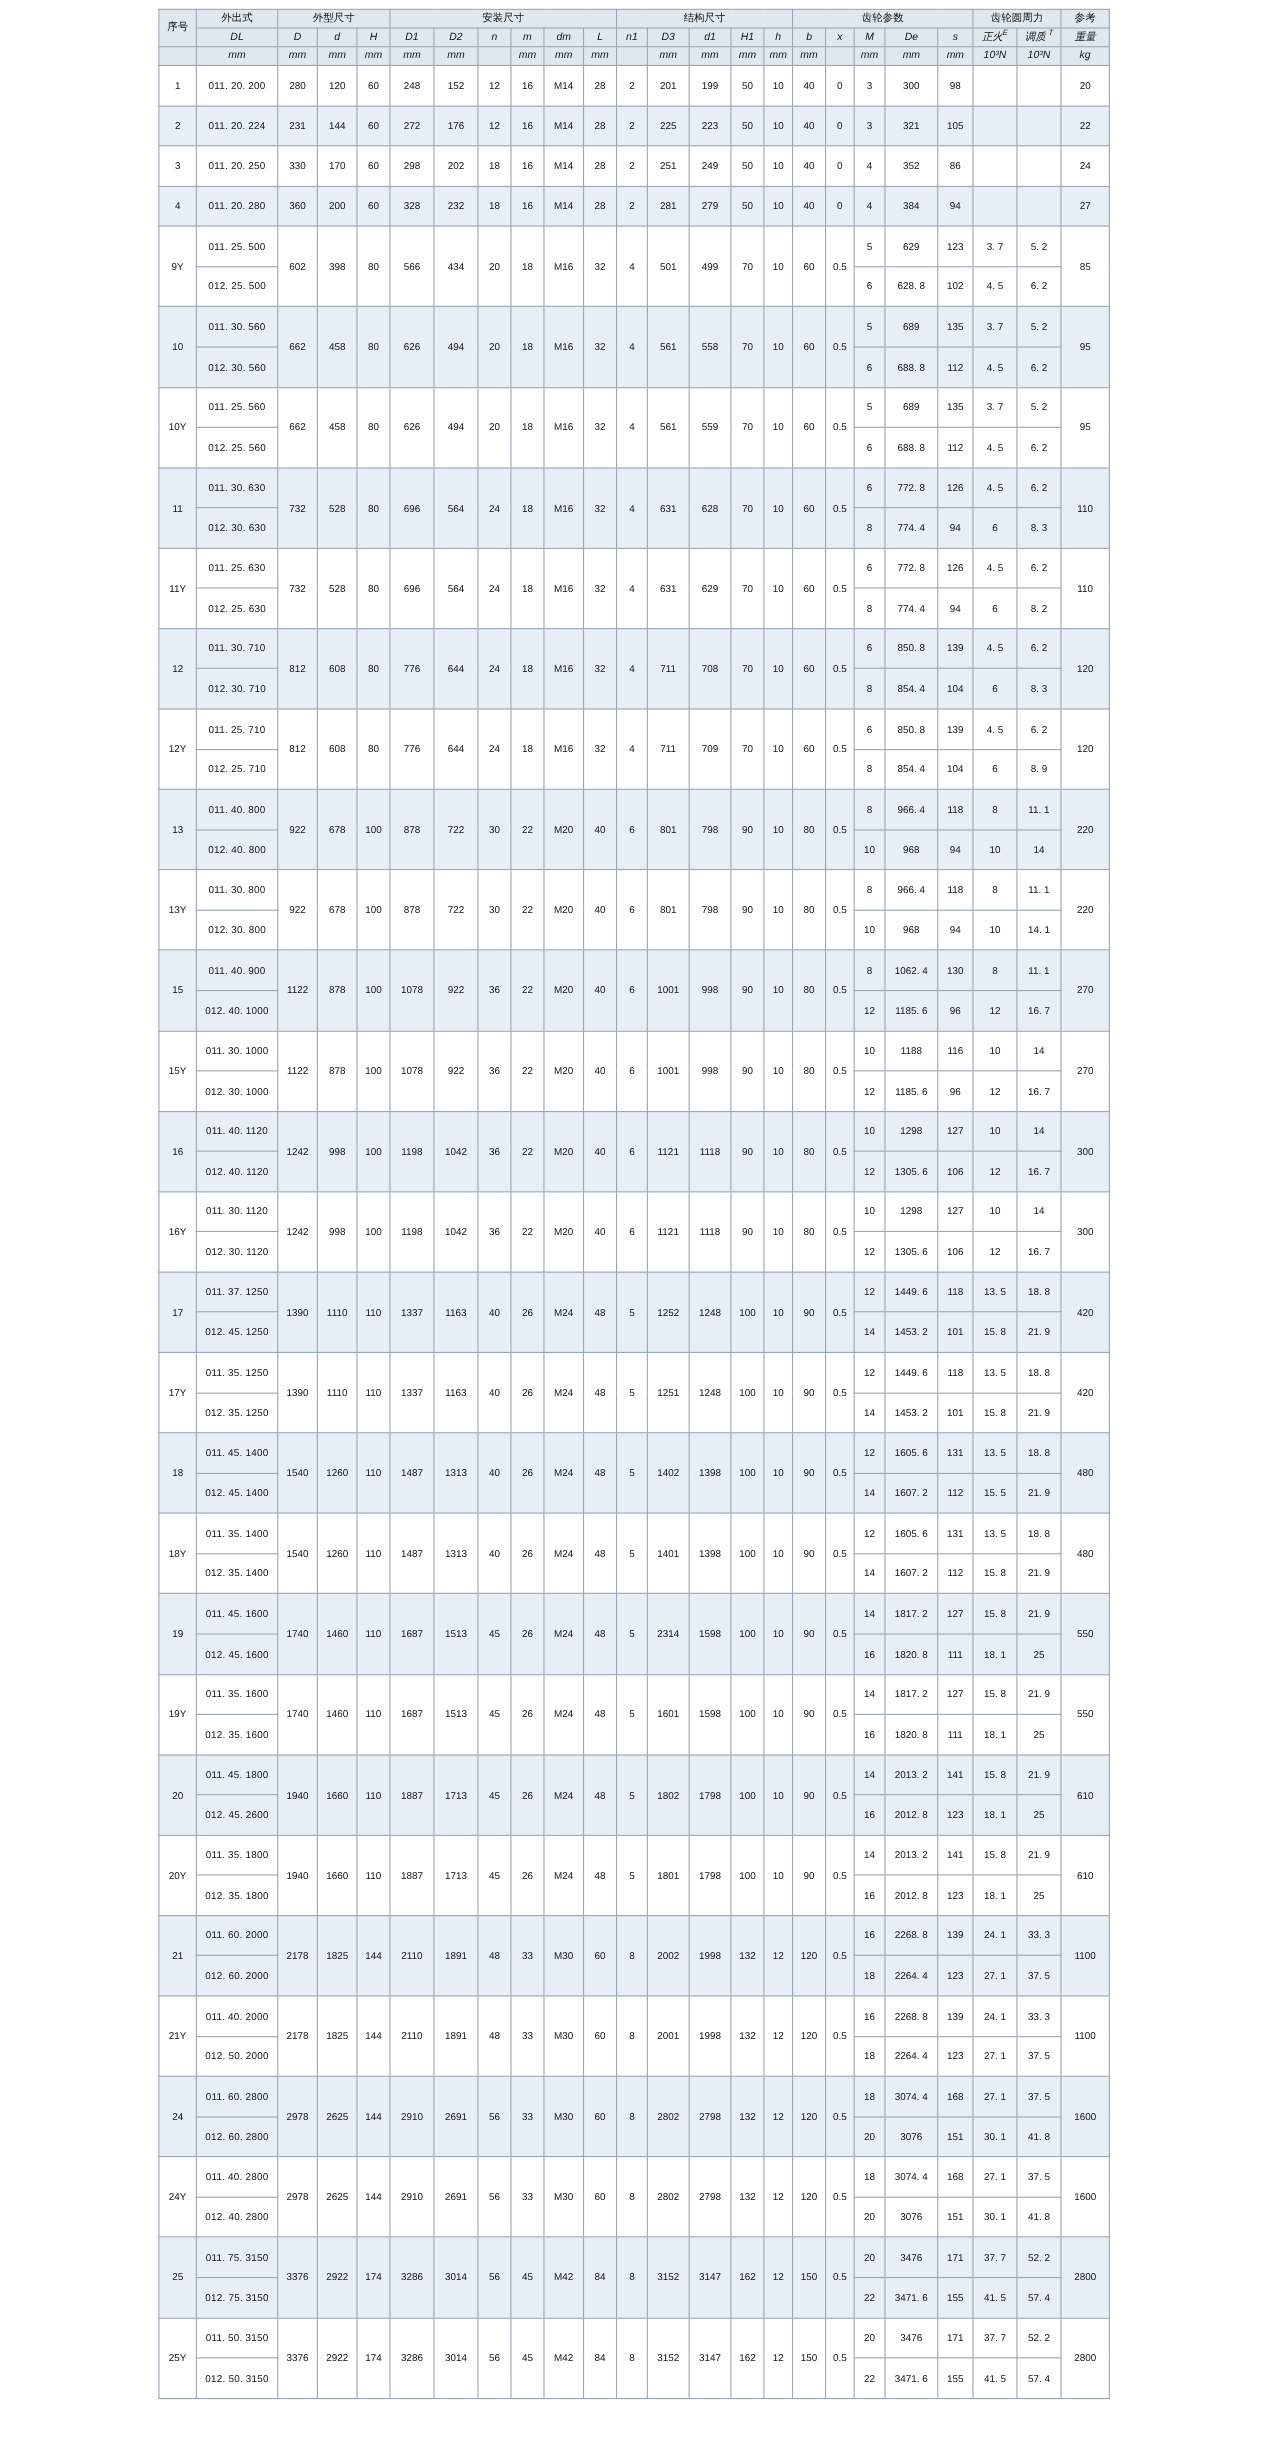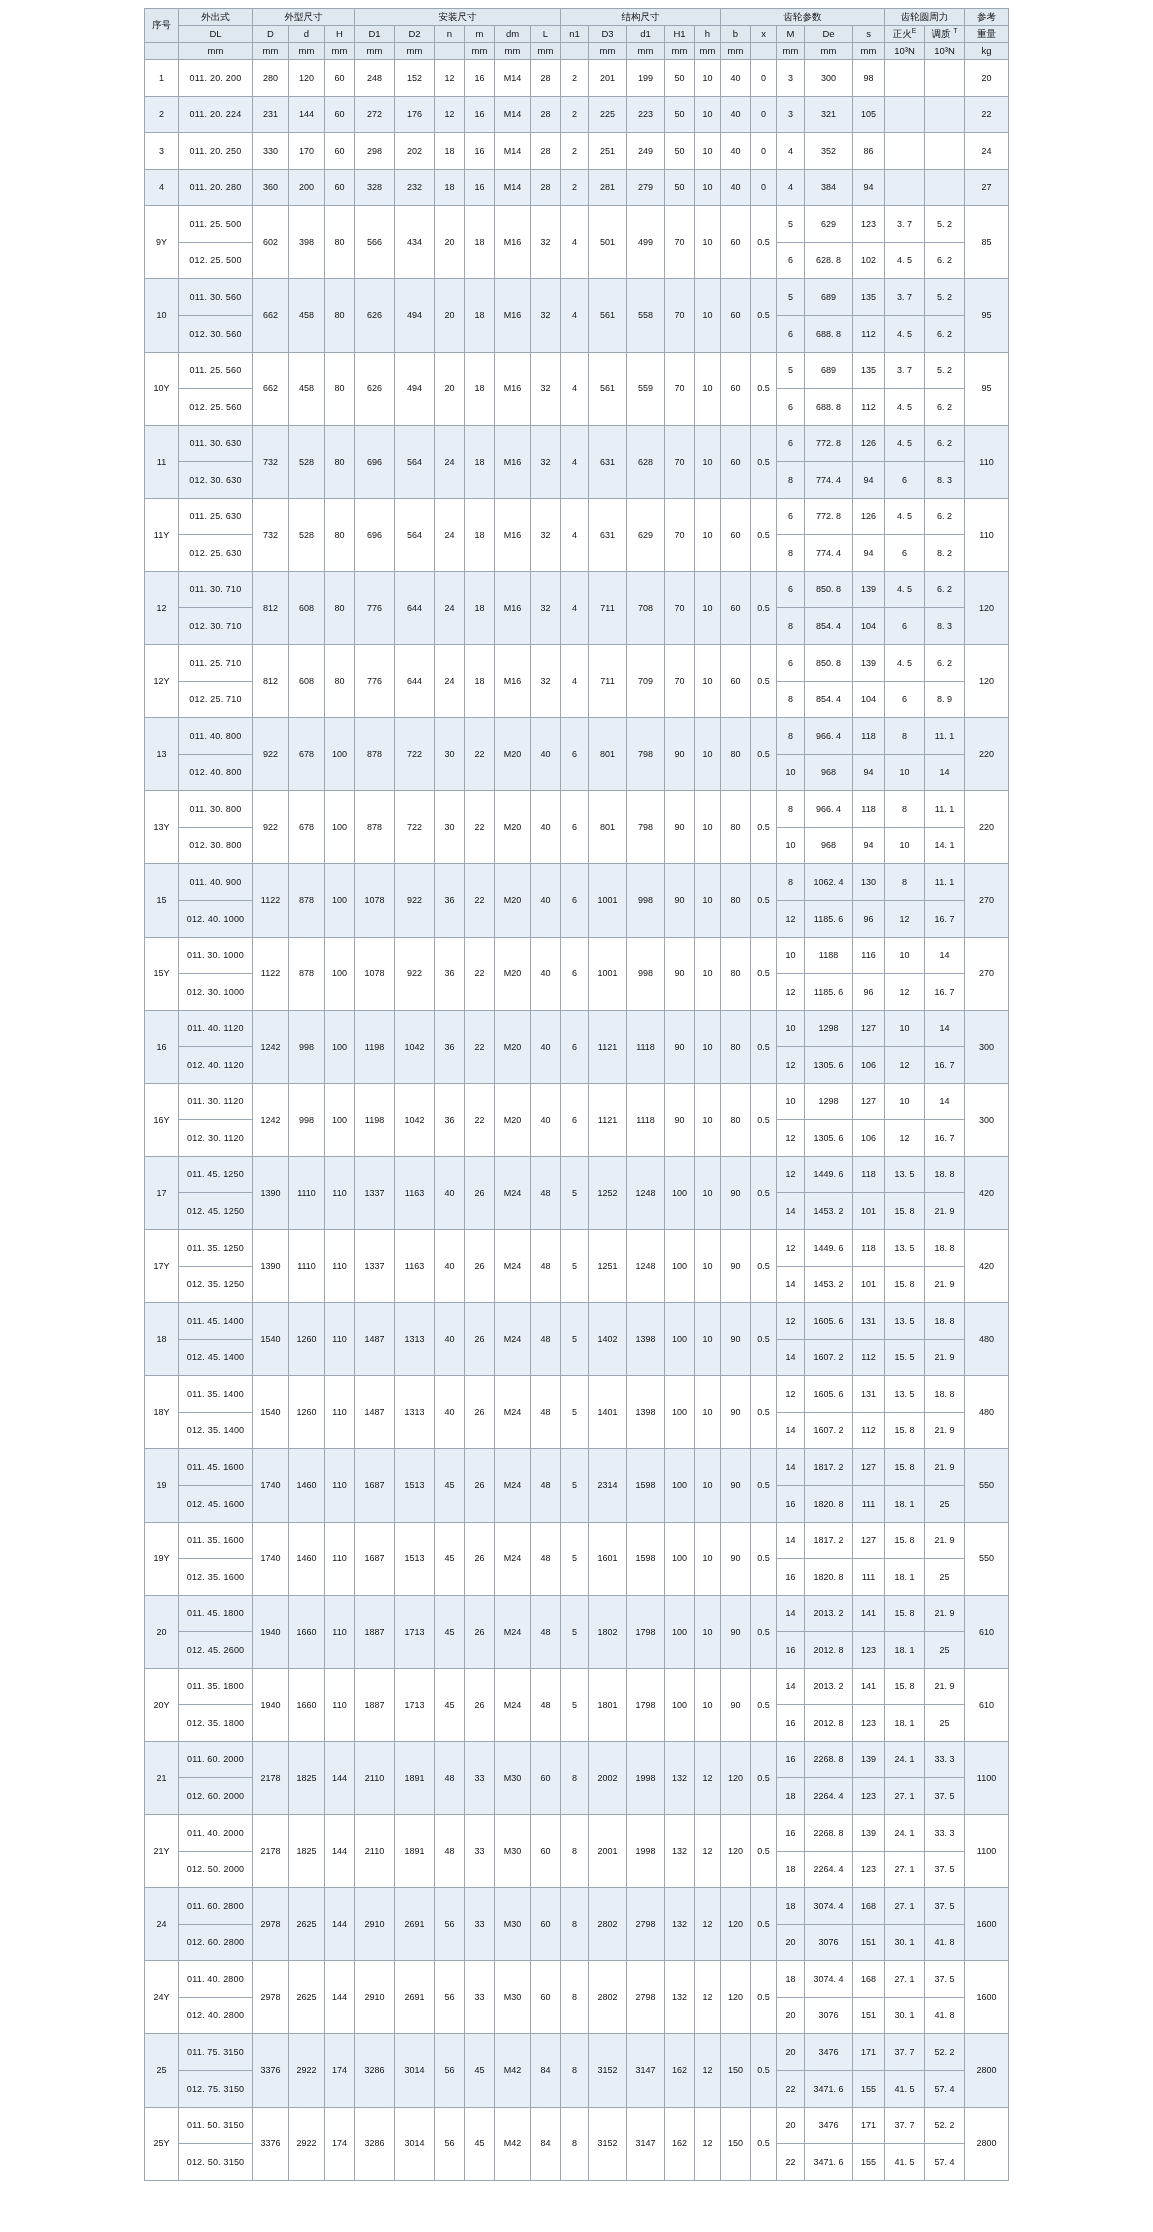--- a/index.html
+++ b/index.html
@@ -21,21 +21,21 @@
     background:#dfe7ef;
     font-size:9.5px;
     font-weight:normal;
     height:16px;
   }
   table.spec thead td.g1{background:#dfe7ef;}
   tr.band td{background:#e8eef5;}
   td.dl{font-size:9px;letter-spacing:.2px;}
   td.sn{font-size:9.5px;}
   .unit{font-size:8px;color:#222;}
-  .hdr-h{height:14px;}
+  .hdr-h{height:14px;font-style:italic;}
   .smallsup{font-size:7px;vertical-align:super;}
 </style>
 </head>
 <body>
 <div id="page">
 
 <table class="spec" id="spec-table">
   <colgroup>
     <col style="width:34px">
         <col style="width:74px">
@@ -667,21 +667,21 @@
         <tr style="height: 36.57px;">
           <td class="dl">012. 30. 1120</td>
           <td>12</td>
           <td>1305. 6</td>
           <td>106</td>
           <td>12</td>
           <td>16. 7</td>
         </tr>
         <tr class="band" style="height: 36.57px;">
           <td rowspan="2" class="sn">17</td>
-          <td class="dl">011. 45. 1250</td>
+          <td class="dl">011. 37. 1250</td>
           <td rowspan="2">1390</td>
           <td rowspan="2">1110</td>
           <td rowspan="2">110</td>
           <td rowspan="2">1337</td>
           <td rowspan="2">1163</td>
           <td rowspan="2">40</td>
           <td rowspan="2">26</td>
           <td rowspan="2">M24</td>
           <td rowspan="2">48</td>
           <td rowspan="2">5</td>

